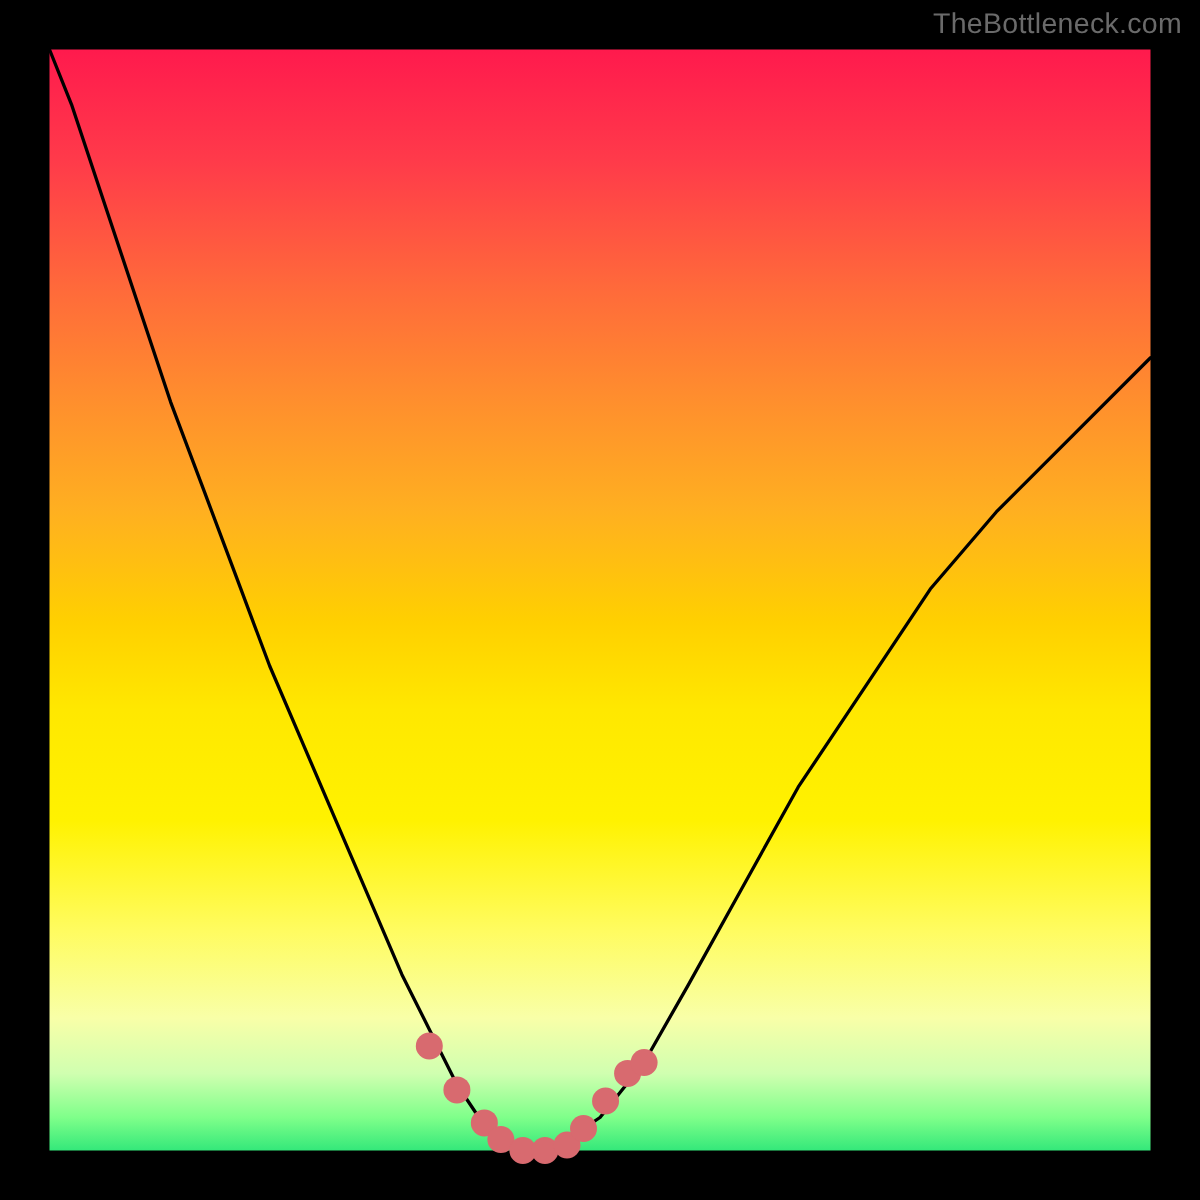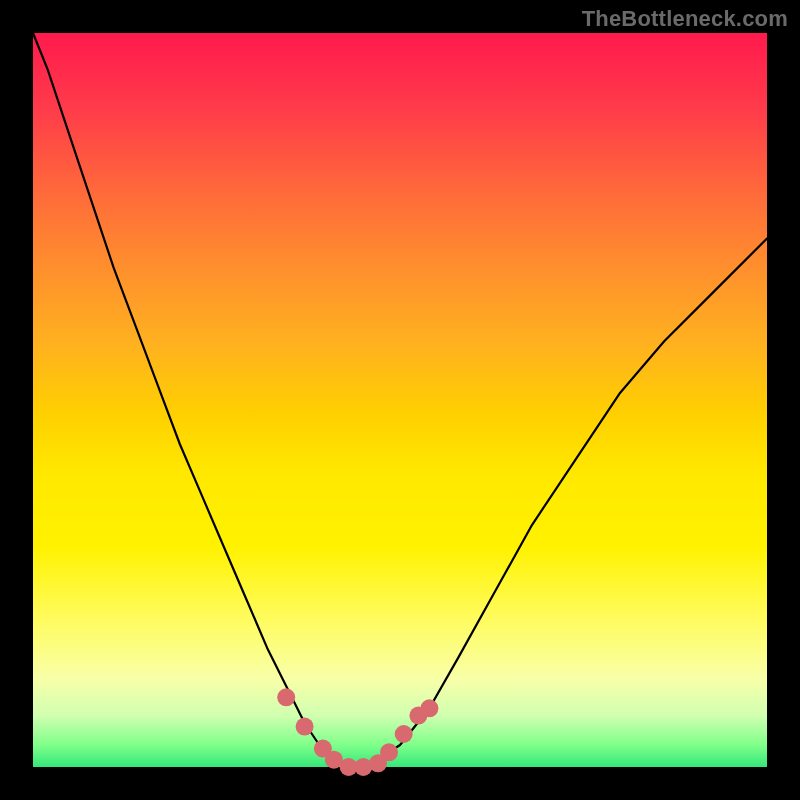--- a/index.html
+++ b/index.html
@@ -30,22 +30,22 @@
       #d0ffb0 93%,
       #7fff8a 97%,
       #34e87a 100%
     );
   }
   .watermark {
     position: absolute;
     top: 6px;
     right: 12px;
     font-family: Arial, Helvetica, sans-serif;
-    font-size: 22px;
-    font-weight: 700;
+    font-size: 19px;
+    font-weight: 400;
     color: #6a6a6a;
     letter-spacing: 0.2px;
     user-select: none;
   }
   svg.curve {
     position: absolute;
     left: 0; top: 0;
     width: 100%;
     height: 100%;
     overflow: visible;

